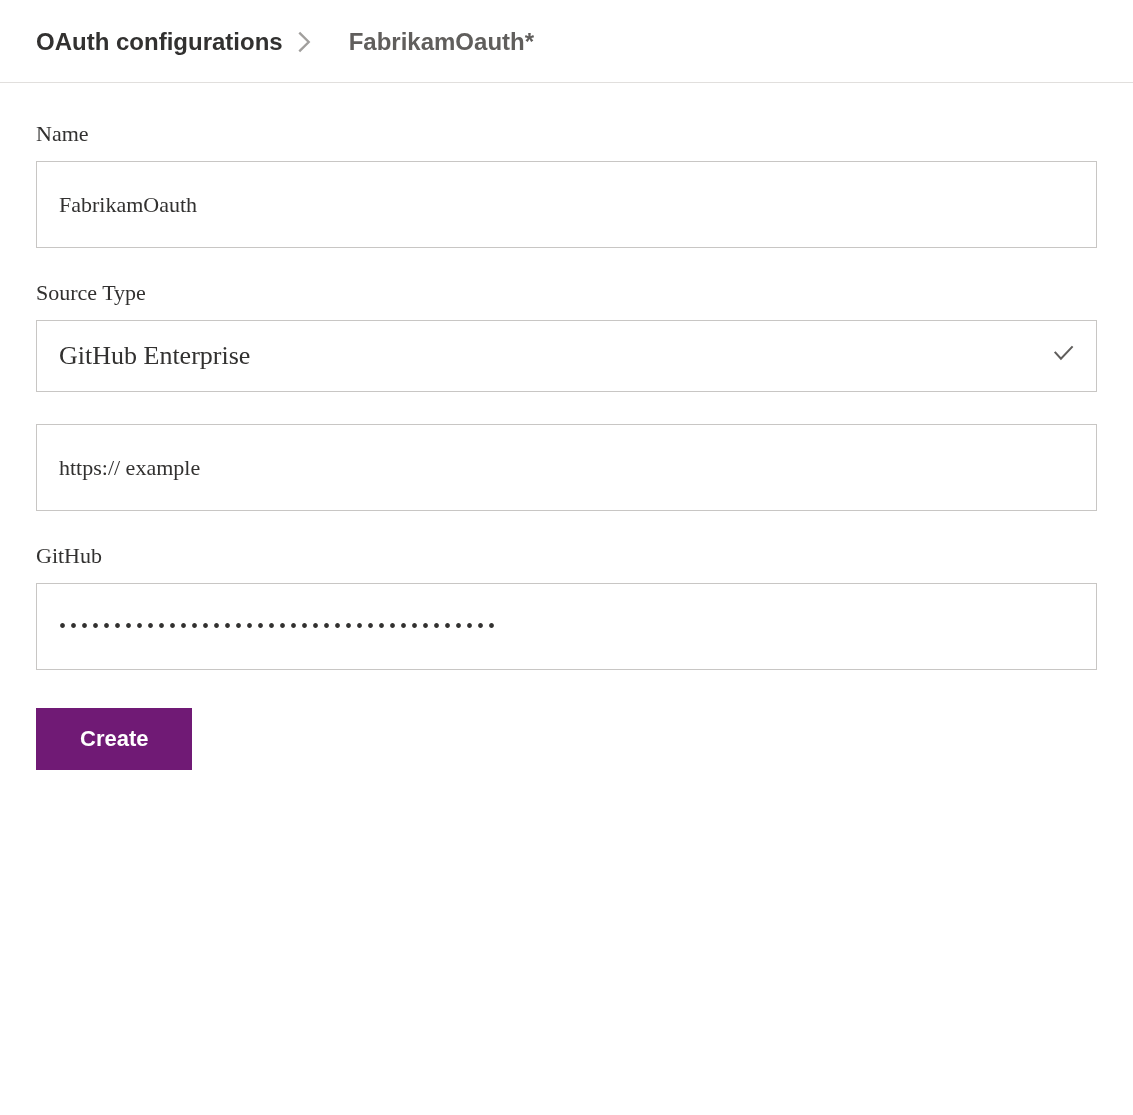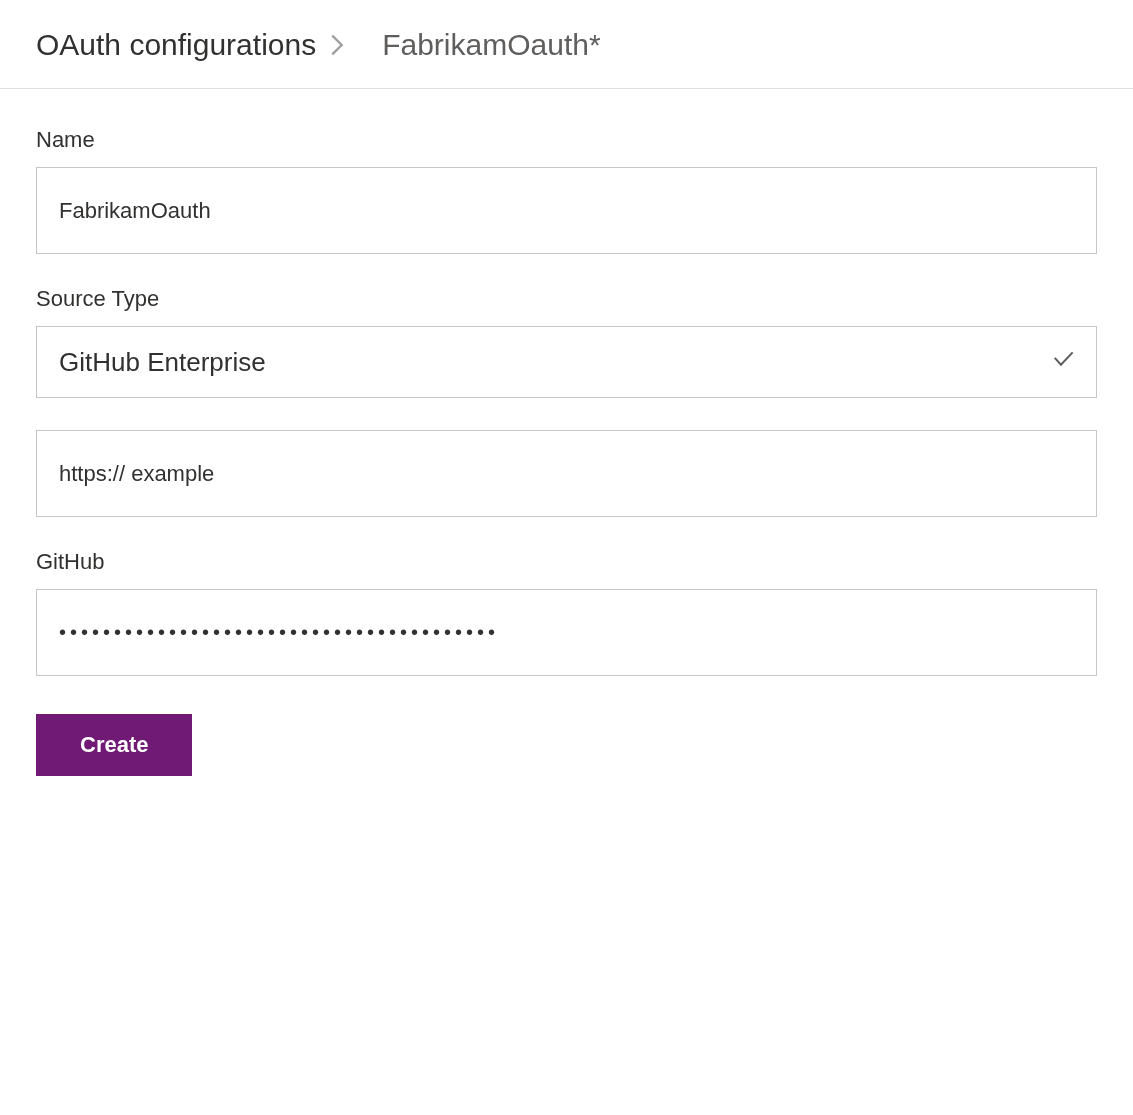--- a/index.html
+++ b/index.html
@@ -14,22 +14,22 @@
       height: 1115px;
       color: #323130;
     }
     .container {
       padding: 28px 36px 36px 36px;
     }
     .breadcrumb {
       display: flex;
       align-items: center;
       gap: 14px;
-      font-size: 30px;
-      font-weight: 400;
+      font-size: 24px;
+      font-weight: 700;
       color: #323130;
       padding-bottom: 26px;
     }
     .breadcrumb .bc-link {
       color: #323130;
     }
     .breadcrumb .bc-sep {
       color: #a19f9d;
       display: inline-flex;
       align-items: center;
@@ -45,20 +45,21 @@
     .divider {
       border: none;
       border-top: 1px solid #e1dfdd;
       margin: 0 -36px 0 -36px;
     }
     .form {
       padding-top: 38px;
     }
     .field {
       margin-bottom: 32px;
+      font-family: Liberation Serif, serif;
     }
     .label {
       display: block;
       font-size: 22px;
       font-weight: 400;
       color: #323130;
       margin-bottom: 14px;
     }
     .input {
       width: 100%;

